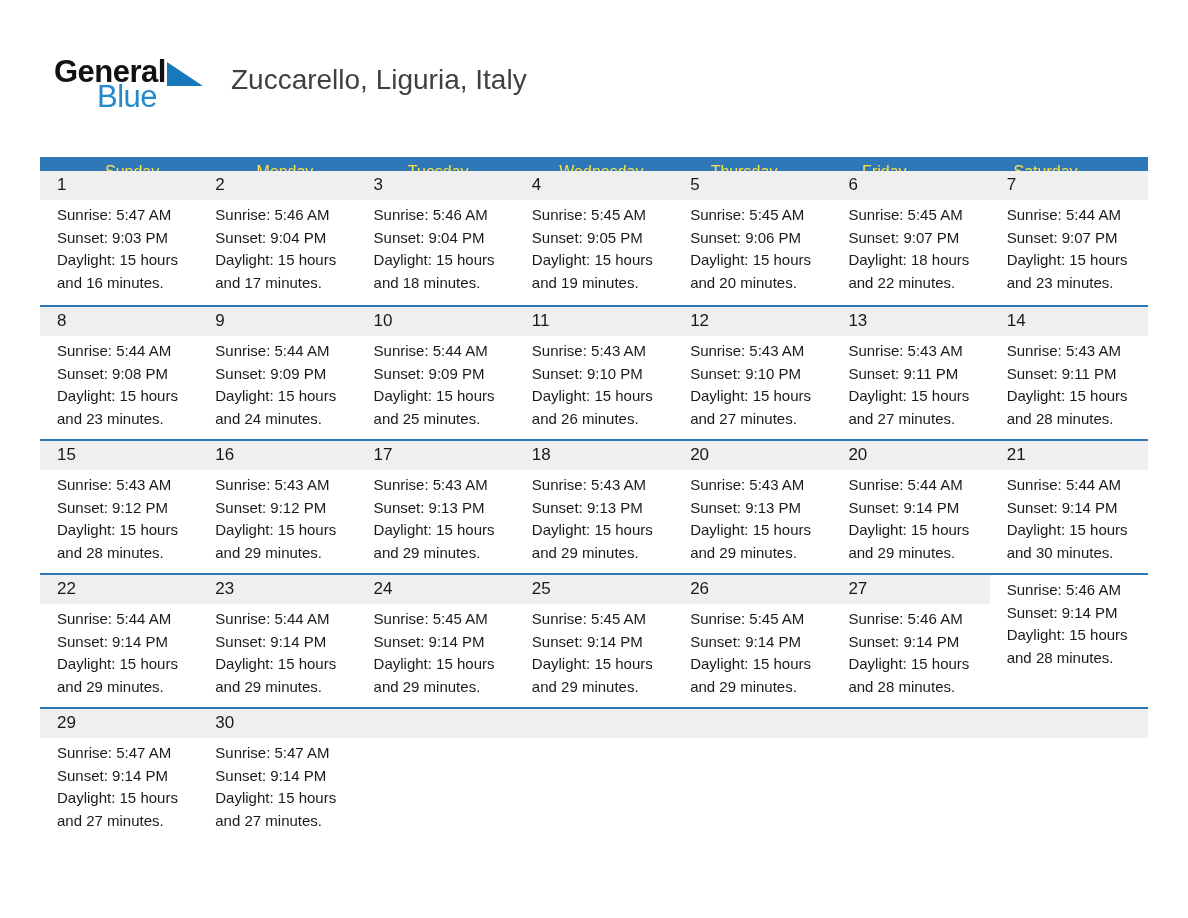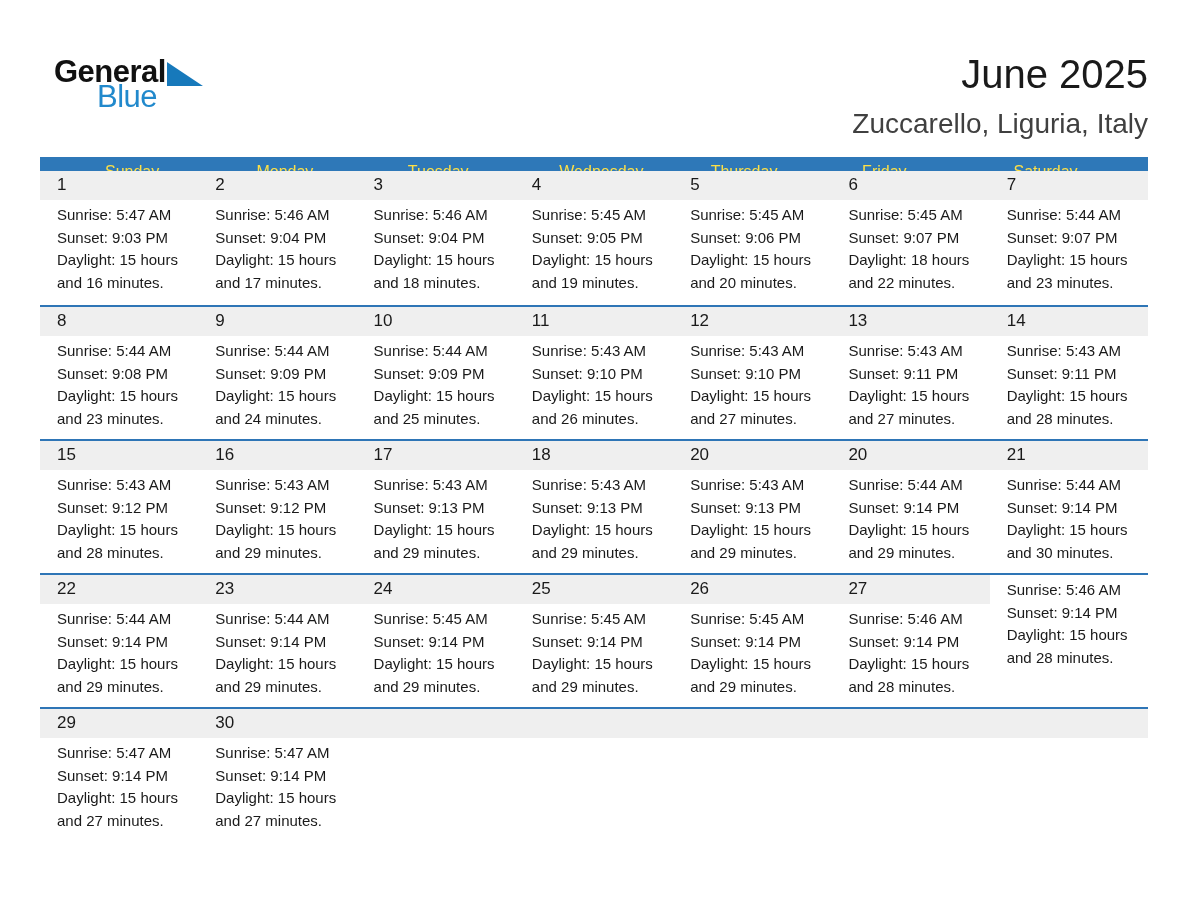--- a/index.html
+++ b/index.html
@@ -6,21 +6,21 @@
   html, body { background: #ffffff; }
   body {
     width: 1188px; height: 918px;
     font-family: "Liberation Sans", sans-serif;
     color: #1a1a1a;
     overflow: hidden;
   }
   .page { position: relative; width: 1188px; height: 918px; padding: 40px 40px 0 40px; }
 
   
-  .top { display: flex; justify-content: space-between; height: 117px; }
+  .top { display: flex; height: 117px; gap: 28px; }
 
   .logo { margin-top: 16px; margin-left: 14px; }
   .logo-row { display: flex; align-items: flex-end; }
   .logo-general { font-size: 31px; font-weight: 600; letter-spacing: -0.5px; color: #111; line-height: 1; }
   .logo-triangle {
     width: 36px; height: 24px;
     background: var(--logo-triangle, #1779bb);
     clip-path: polygon(0 0, 100% 100%, 0 100%);
     margin-left: 1px; margin-bottom: 1px;
   }
@@ -53,21 +53,20 @@
 
   <div class="top">
     <div class="logo">
       <div class="logo-row">
         <span class="logo-general">General</span>
         <span class="logo-triangle"></span>
       </div>
       <div class="logo-blue">Blue</div>
     </div>
     <div class="title-block">
-      <div class="month-title">June 2025</div>
       <div class="subtitle">Zuccarello, Liguria, Italy</div>
     </div>
   </div>
 
   <div class="weekday-bar" id="weekday-bar">
       <div class="wd-cell">Sunday</div>
       <div class="wd-cell">Monday</div>
       <div class="wd-cell">Tuesday</div>
       <div class="wd-cell">Wednesday</div>
       <div class="wd-cell">Thursday</div>

